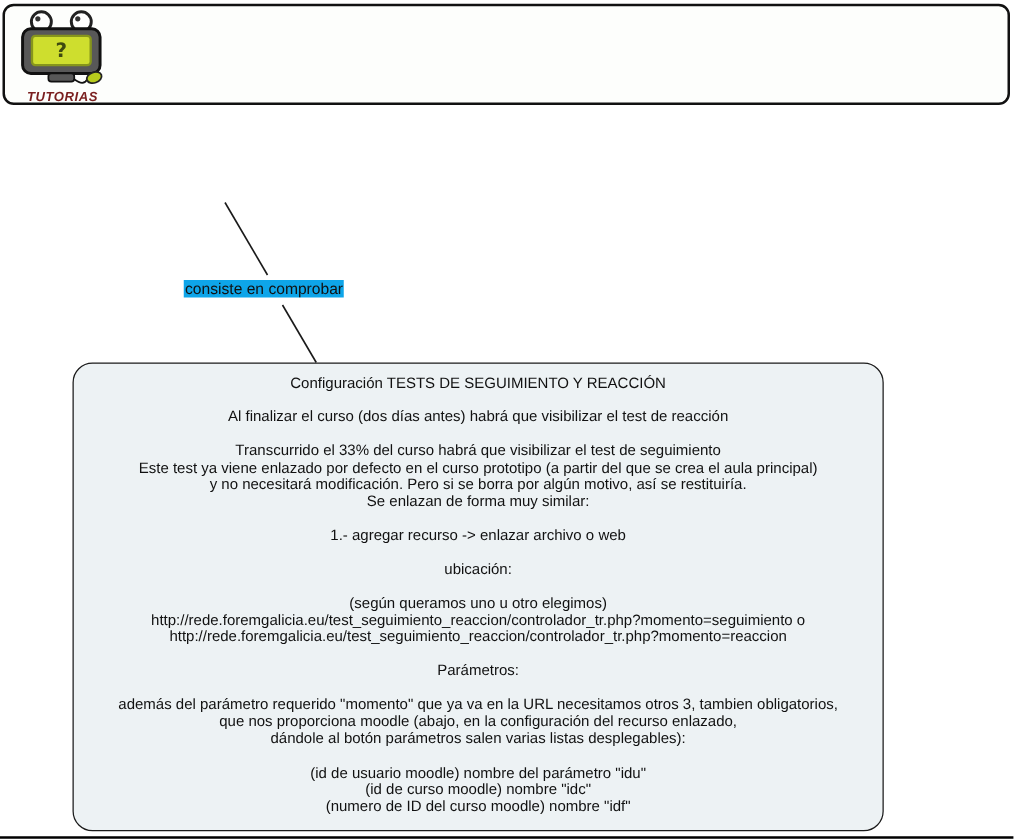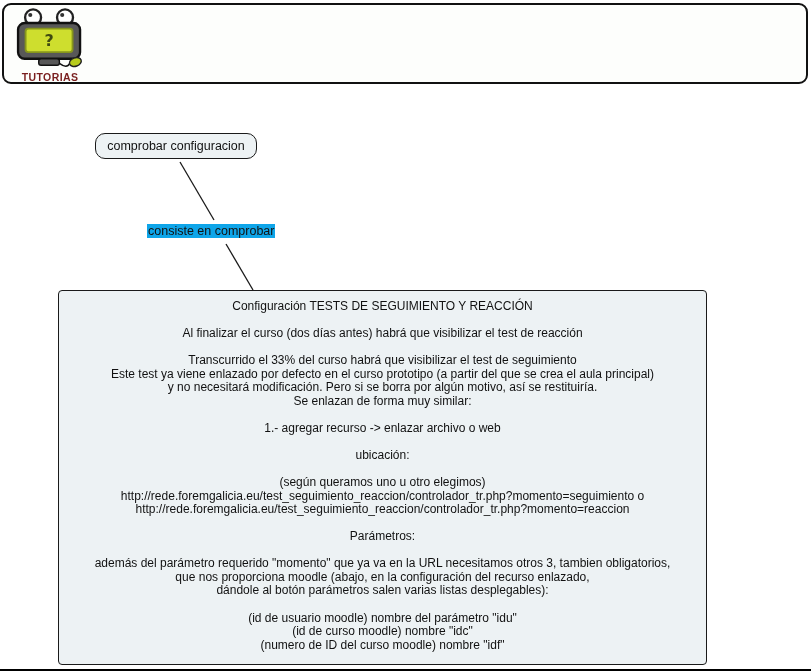--- a/index.html
+++ b/index.html
@@ -6,35 +6,35 @@
     --banner:#5e9013; --title:#f7fbec; --nodefill:#edf2f4; --ink:#111111; --caption:#7a1f1f;
   }
   html,body{margin:0;padding:0;background:#fff;}
   body{font-family:"Liberation Sans","DejaVu Sans",sans-serif;color:var(--ink);}
   .page{position:relative;width:811px;height:672px;background:#fff;overflow:hidden;}
 
   
   .header{position:absolute;left:2px;top:3px;width:802px;height:77px;
     background:#fdfefc;border:2px solid #111;border-radius:9px;}
   .logo-wrap{position:absolute;left:5px;top:3px;width:82px;height:72px;text-align:center;}
-  .logo-caption{font-size:10.5px;font-weight:bold;color:var(--caption);letter-spacing:.4px;margin-top:-3px;}
+  .logo-caption{font-size:10.5px;font-weight:bold;color:var(--caption);letter-spacing:.4px;margin-top:-3px;font-style:italic;}
   .banner{position:absolute;left:86px;top:1px;right:6px;height:74px;
     background:var(--banner);border:1px solid #3f5c09;border-radius:8px;}
   .banner-title{line-height:72px;padding-left:44px;font-size:28px;letter-spacing:.5px;
     color:var(--title);white-space:nowrap;}
 
   
   .lines-svg{position:absolute;left:0;top:0;width:811px;height:672px;z-index:1;pointer-events:none;}
   .concept{position:absolute;z-index:2;background:var(--nodefill);
     border:1.5px solid #1a1a1a;box-sizing:border-box;}
   .node{left:95px;top:133px;width:162px;height:26px;border-radius:10px;
     display:flex;align-items:center;justify-content:center;font-size:12.5px;}
   .link-label{position:absolute;z-index:2;left:147px;top:224px;font-size:12.5px;
     background:#0ea5e9;padding:0 1px;}
-  .bigbox{left:58px;top:290px;width:649px;height:375px;border-radius:4px;}
+  .bigbox{left:58px;top:290px;width:649px;height:375px;border-radius:16px;}
   .bigbox-text{padding-top:9px;font-size:12px;line-height:13.55px;text-align:center;
     white-space:pre-line;}
 
   .bottom-edge{position:absolute;left:0;bottom:1px;width:811px;height:2px;background:#000;}
 </style>
 </head>
 <body>
 
 <div class="page">
 
@@ -57,23 +57,20 @@
       </span>
       <div class="logo-caption">TUTORIAS</div>
     </div>
   </div>
 
   <svg class="lines-svg">
     <line x1="180" y1="162" x2="214" y2="220" stroke="#1a1a1a" stroke-width="1.3"></line>
     <line x1="226" y1="244" x2="253" y2="290" stroke="#1a1a1a" stroke-width="1.3"></line>
   </svg>
 
-  <div class="concept node">
-    <span>comprobar configuracion</span>
-  </div>
 
   <div class="link-label">consiste en comprobar</div>
 
   <div class="concept bigbox">
     <div class="bigbox-text">Configuración TESTS DE SEGUIMIENTO Y REACCIÓN
 
 Al finalizar el curso (dos días antes) habrá que visibilizar el test de reacción
 
 Transcurrido el 33% del curso habrá que visibilizar el test de seguimiento
 Este test ya viene enlazado por defecto en el curso prototipo (a partir del que se crea el aula principal)

